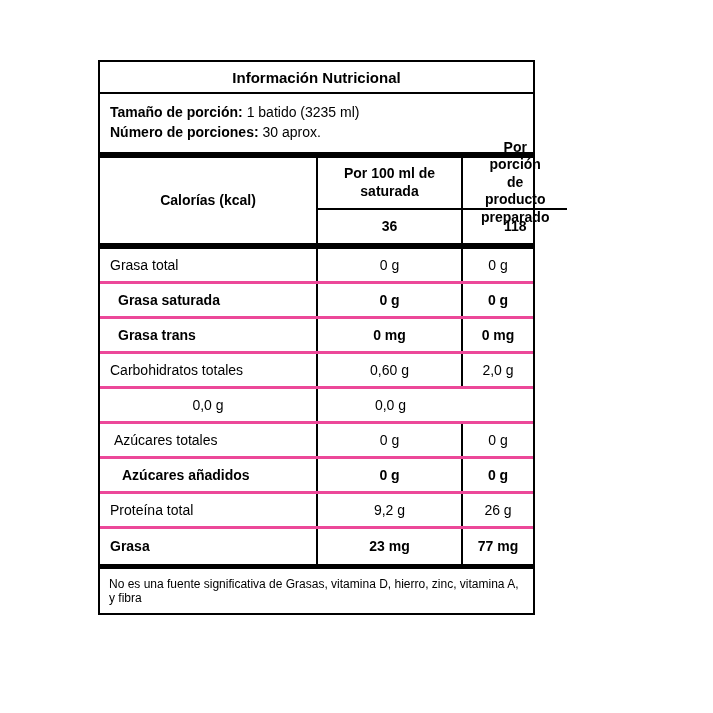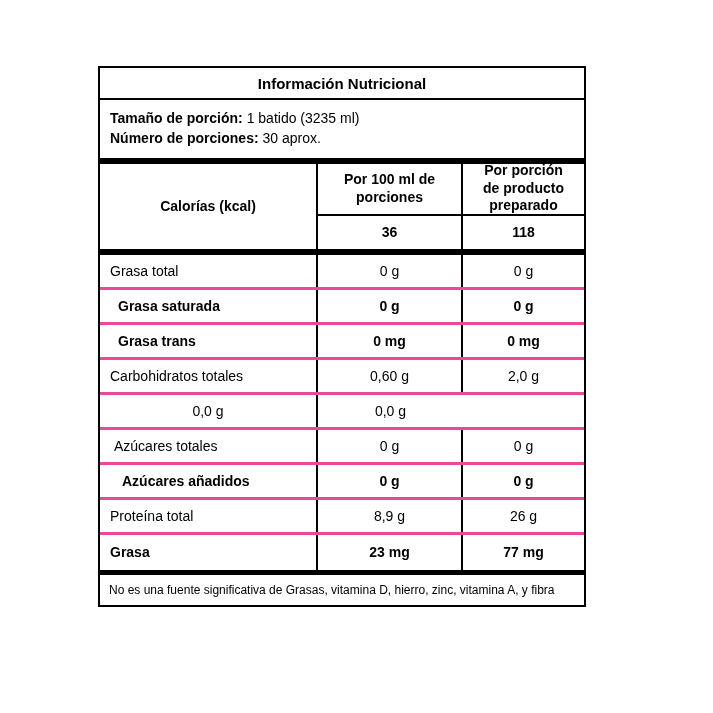--- a/index.html
+++ b/index.html
@@ -8,22 +8,22 @@
     position: relative;
     width: 713px;
     height: 713px;
     background: #ffffff;
     font-family: "Liberation Sans", sans-serif;
     color: #000000;
   }
   .nutri-label {
     position: absolute;
     left: 98px;
-    top: 66px;
-    width: 488px;
+    top: 60px;
+    width: 437px;
     border: 2px solid #000000;
     background: #ffffff;
   }
   
   .title-row {
     height: 32px;
     display: flex;
     align-items: center;
     justify-content: center;
     font-size: 15px;
@@ -115,21 +115,21 @@
       <div>
         <span class="b">Tamaño de porción:</span><span> 1 batido (3235 ml)</span>
       </div>
       <div>
         <span class="b">Número de porciones:</span><span> 30 aprox.</span>
       </div>
     </div>
 
     <div class="cal-header">
       <div class="cal-label">Calorías (kcal)</div>
-      <div class="col-head mid">Por 100 ml de porciones</div>
+      <div class="col-head mid">Por 100 ml de saturada</div>
       <div class="col-head">Por porción de producto preparado</div>
       <div class="cal-val mid">36</div>
       <div class="cal-val">118</div>
     </div>
 
     <div class="rows-block">
 
       <div class="row indent-0">
         <div class="cell label">Grasa total</div>
         <div class="cell val mid">0 g</div>
@@ -166,21 +166,21 @@
       </div>
 
       <div class="row bold indent-3">
         <div class="cell label">Azúcares añadidos</div>
         <div class="cell val mid">0 g</div>
         <div class="cell val">0 g</div>
       </div>
 
       <div class="row indent-0">
         <div class="cell label">Proteína total</div>
-        <div class="cell val mid">8,9 g</div>
+        <div class="cell val mid">9,2 g</div>
         <div class="cell val">26 g</div>
       </div>
 
       <div class="row bold indent-0">
         <div class="cell label">Grasa</div>
         <div class="cell val mid">23 mg</div>
         <div class="cell val">77 mg</div>
       </div>
 
     </div>

